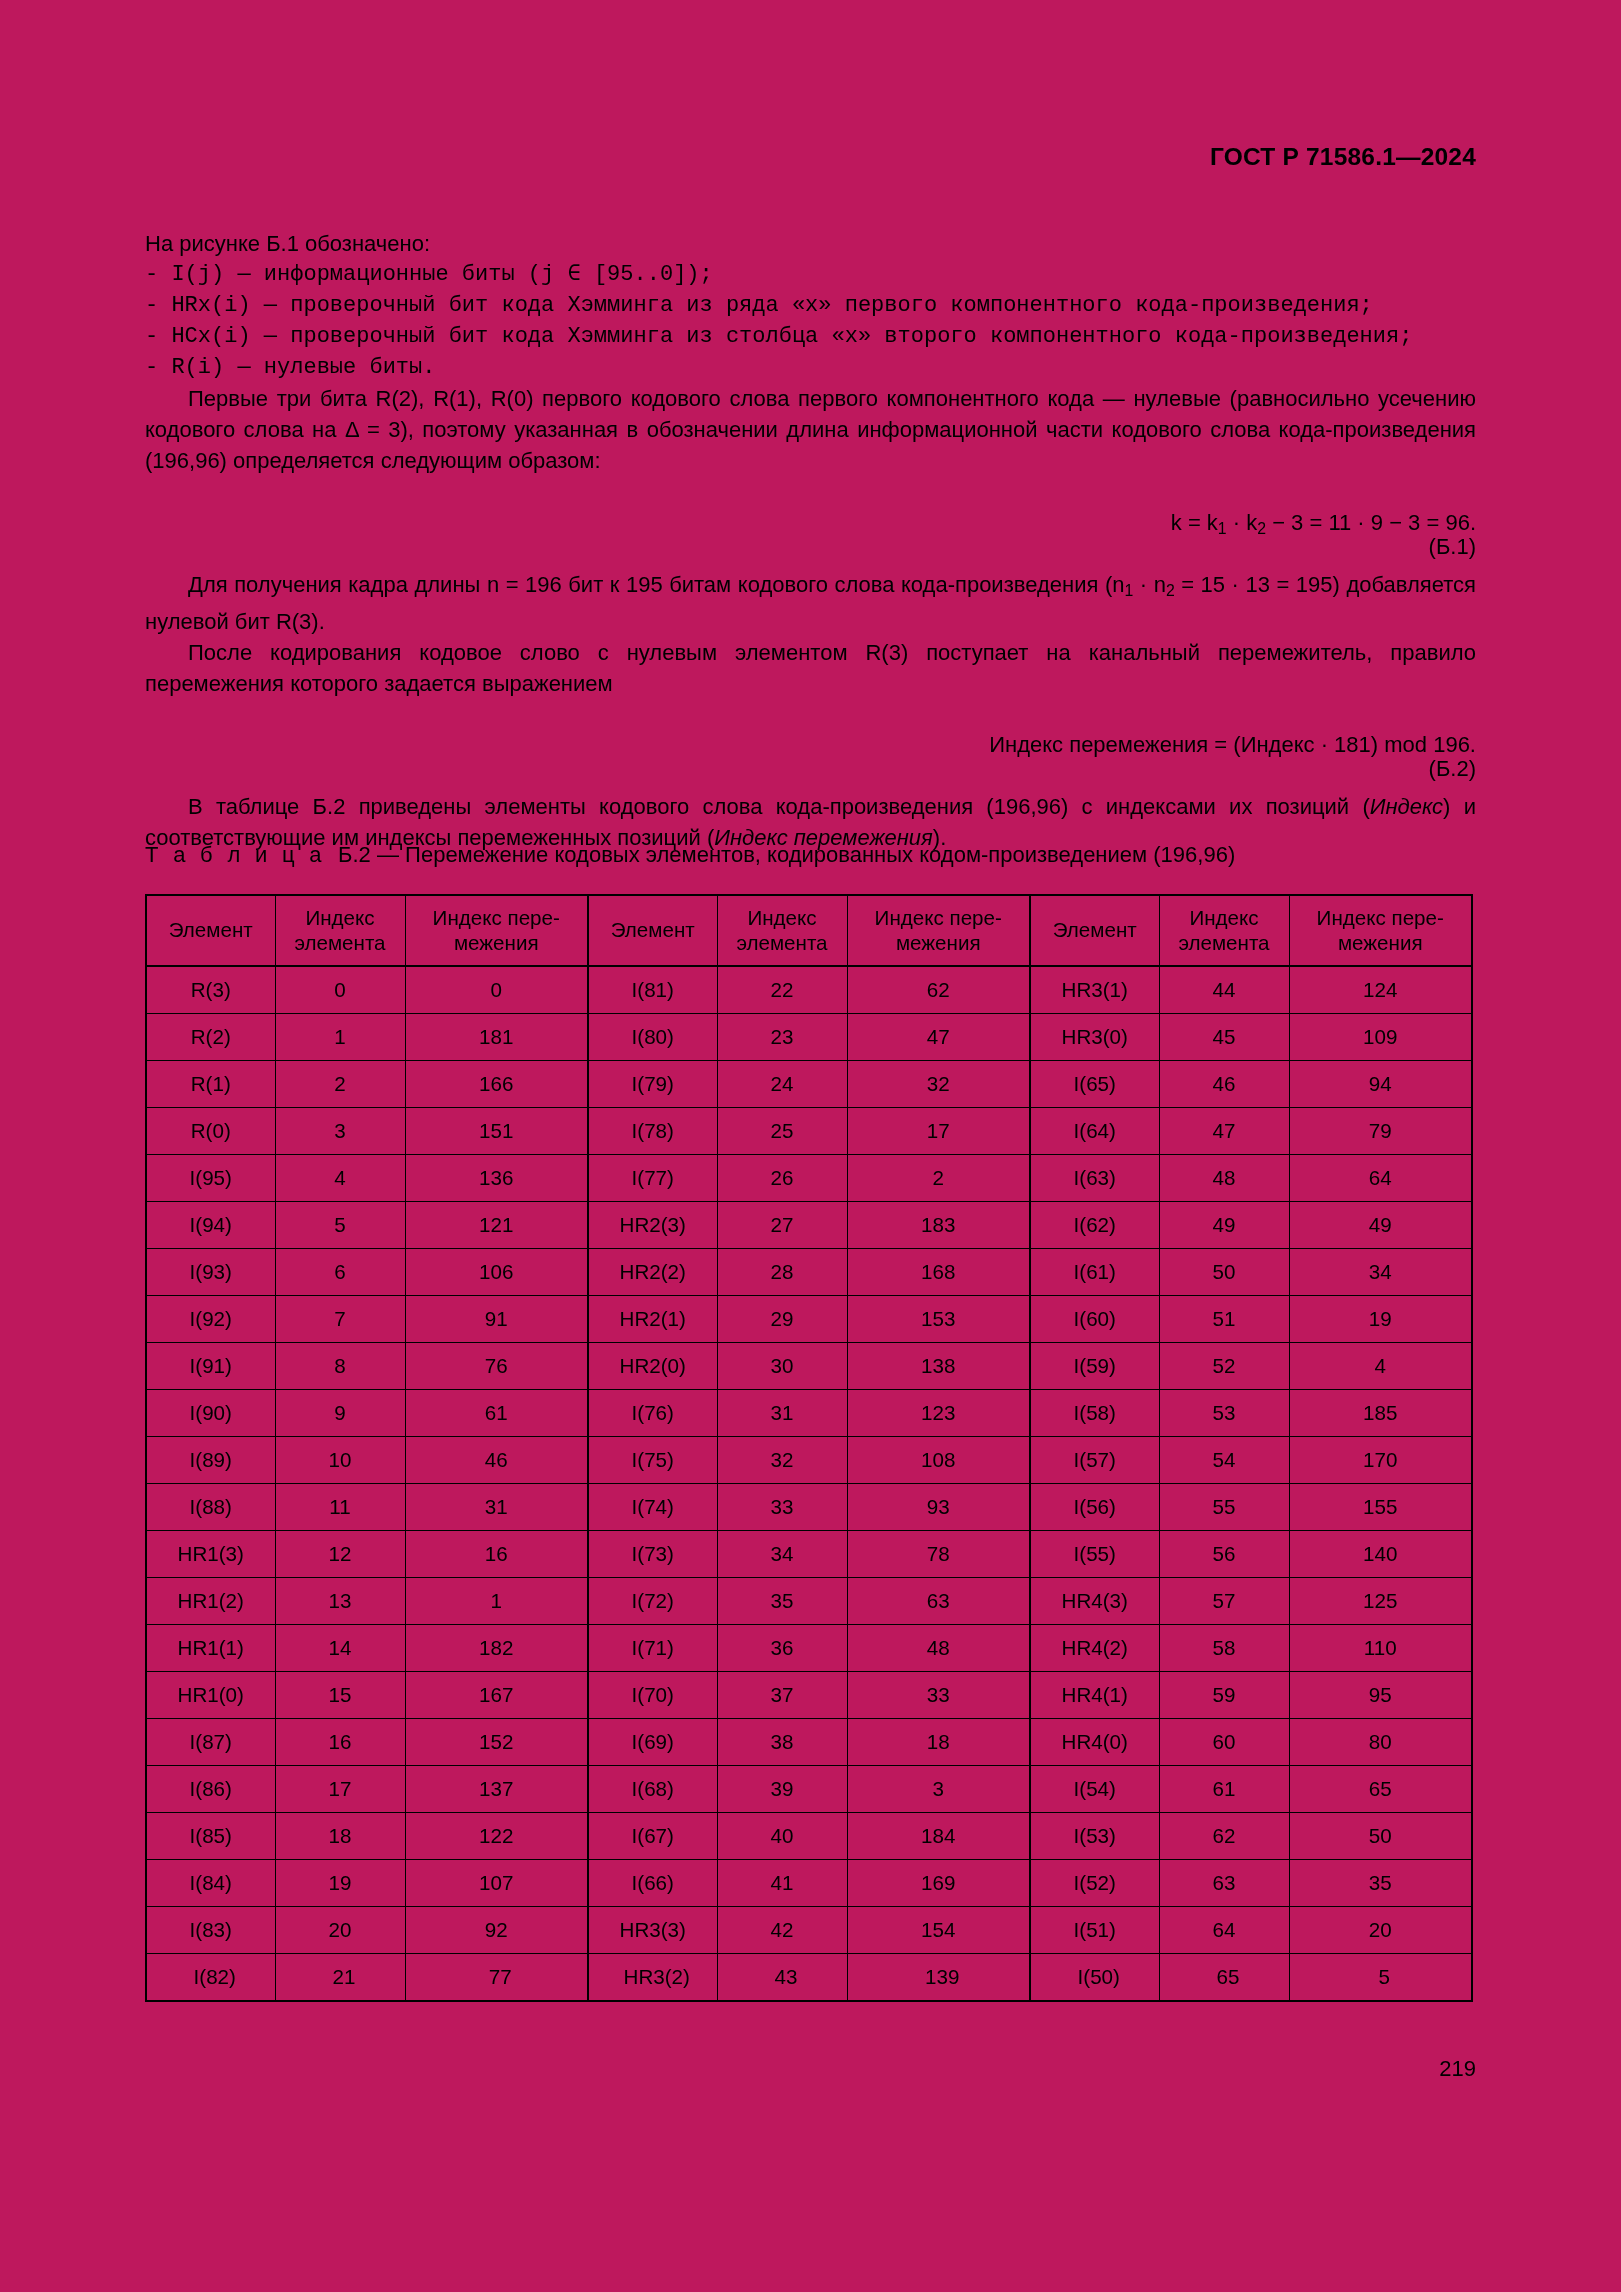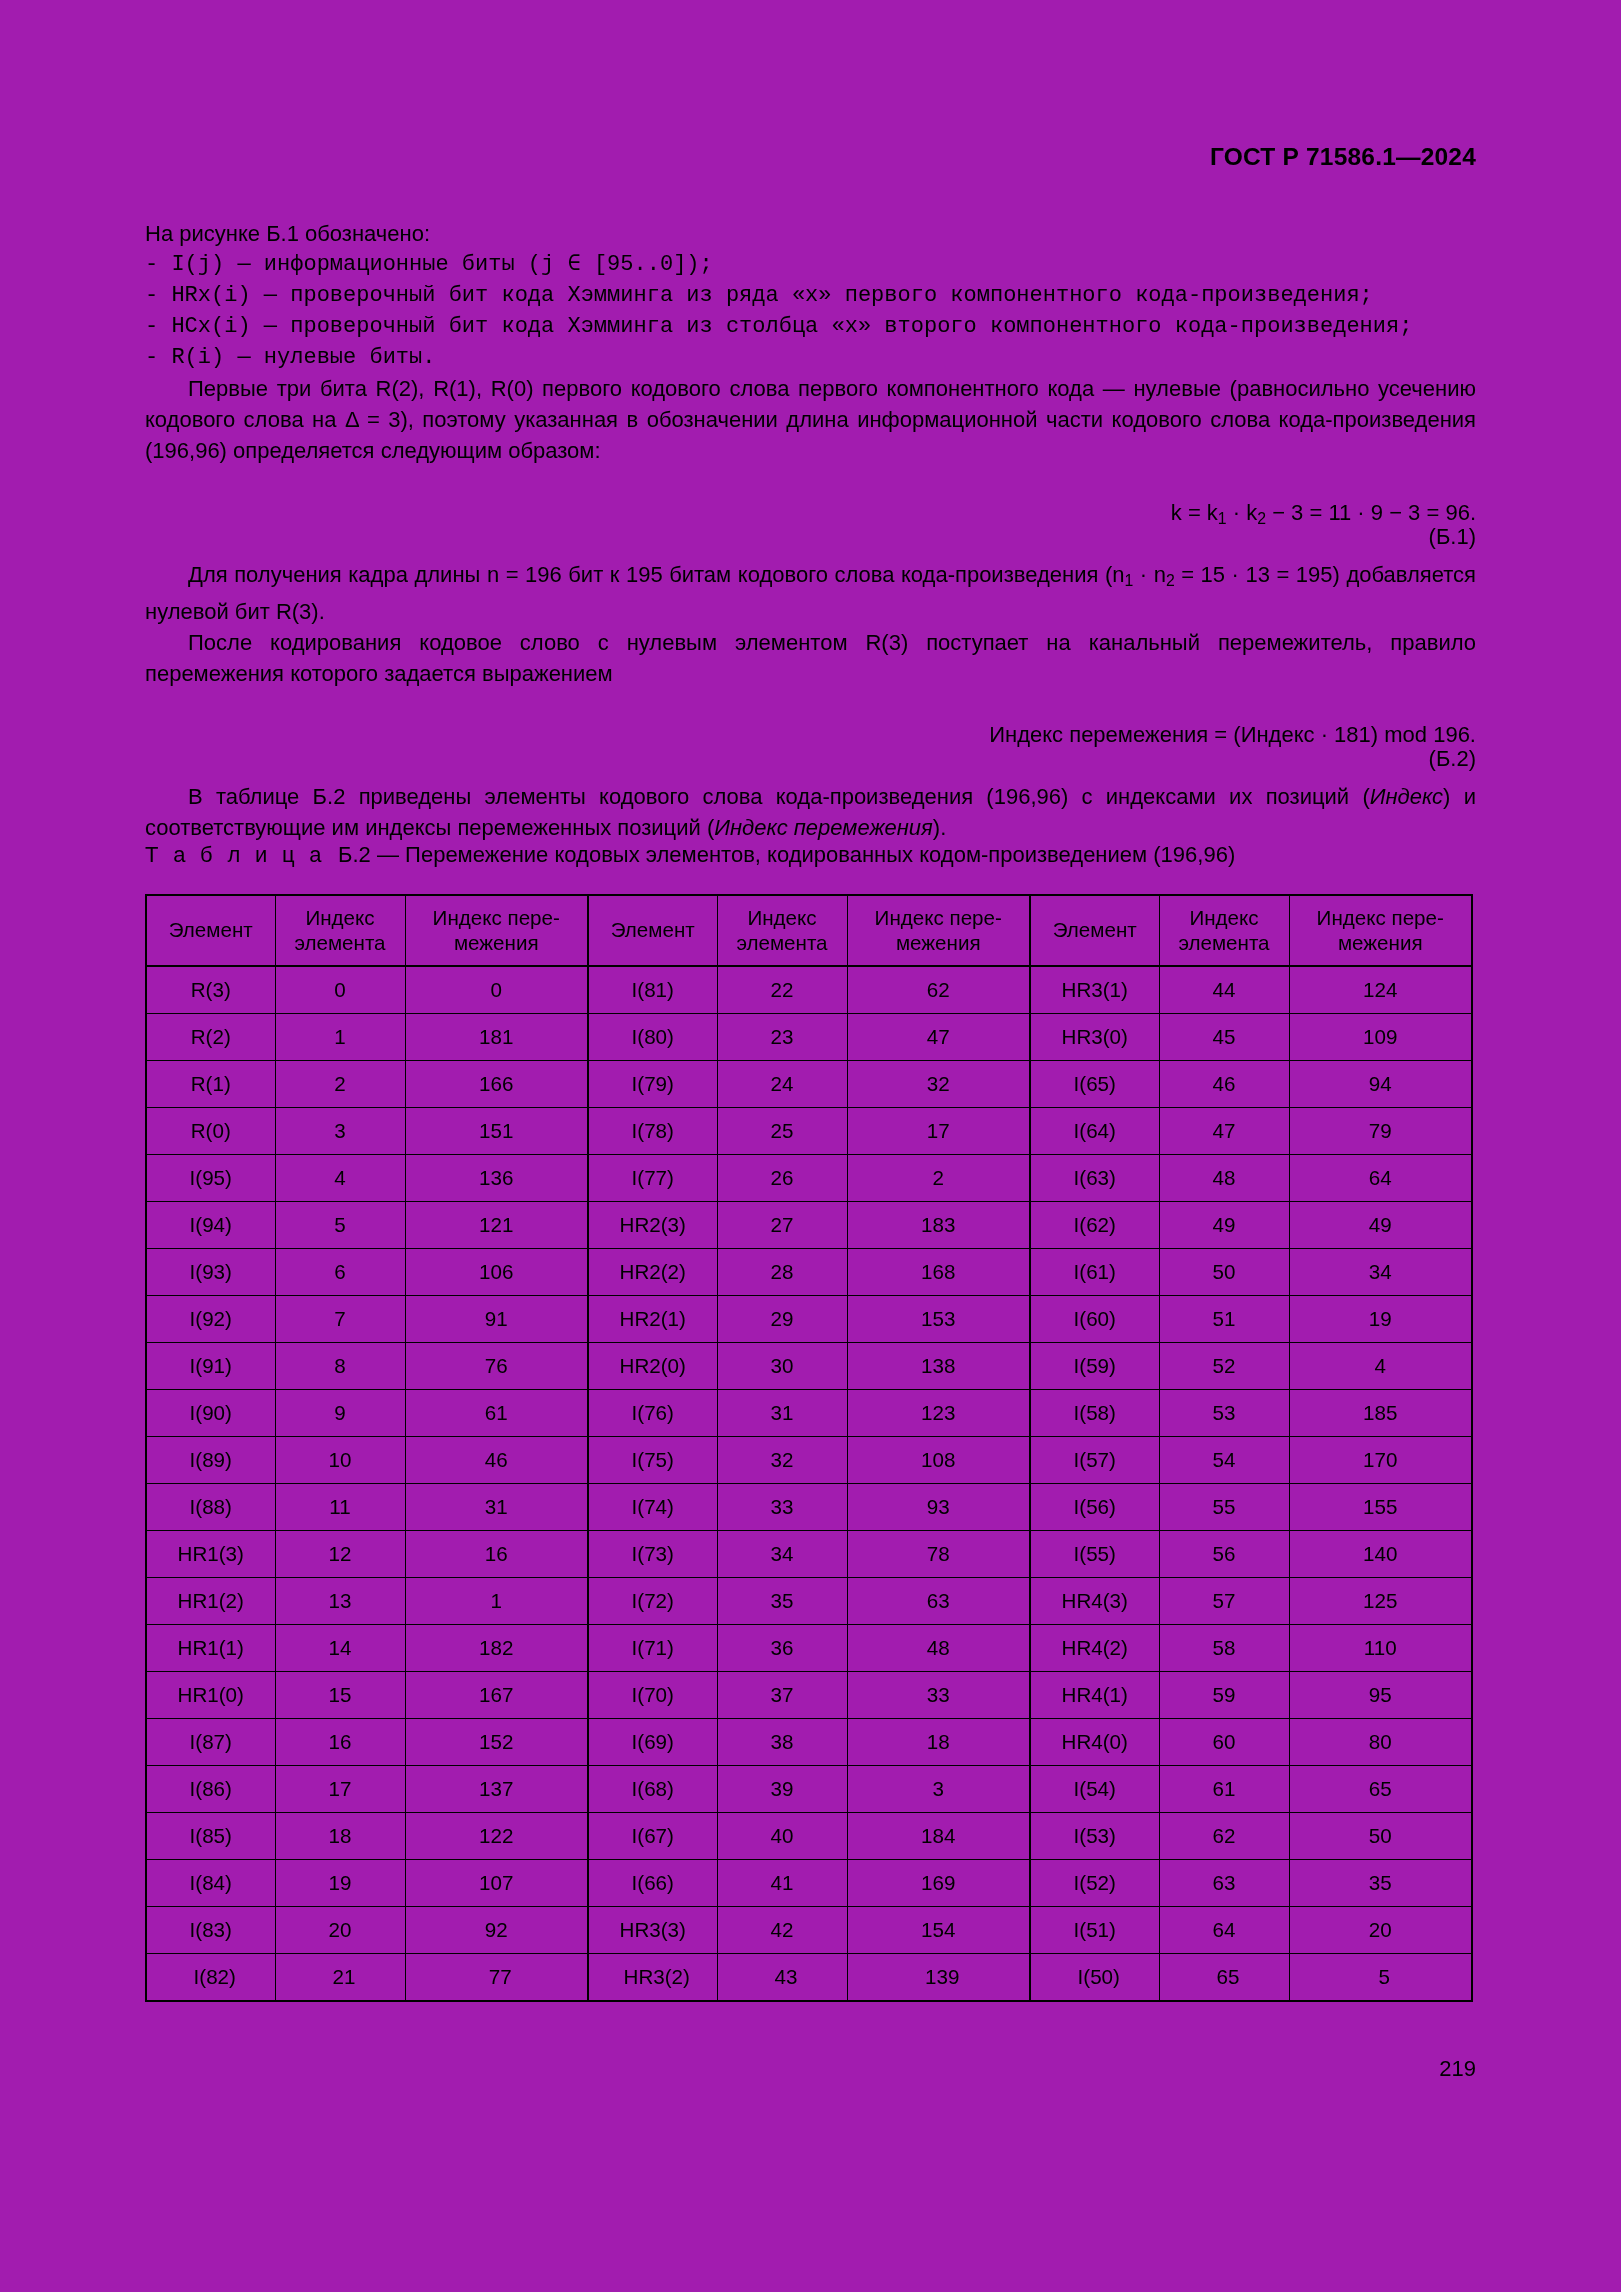--- a/index.html
+++ b/index.html
@@ -9,41 +9,41 @@
   }
   body {
     font-family: "Liberation Sans", sans-serif;
     color: #000000;
   }
   .page {
     position: relative;
     width: 1621px;
     height: 2293px;
     margin: 0 auto;
-    background: #a21caf;
+    background: #be185d;
     overflow: hidden;
     box-sizing: border-box;
   }
 
   
   .page-header {
     position: absolute;
     right: 145px;
     top: 143px;
     font-size: 24.5px;
     font-weight: bold;
     letter-spacing: 0.2px;
     white-space: nowrap;
   }
 
   
   .body-block {
     position: absolute;
     left: 145px;
-    top: 218px;
+    top: 228px;
     width: 1331px;
     font-size: 22px;
     line-height: 31px;
     text-align: justify;
   }
   .para {
     margin: 0;
     text-indent: 0;
   }
   .para.indent {

